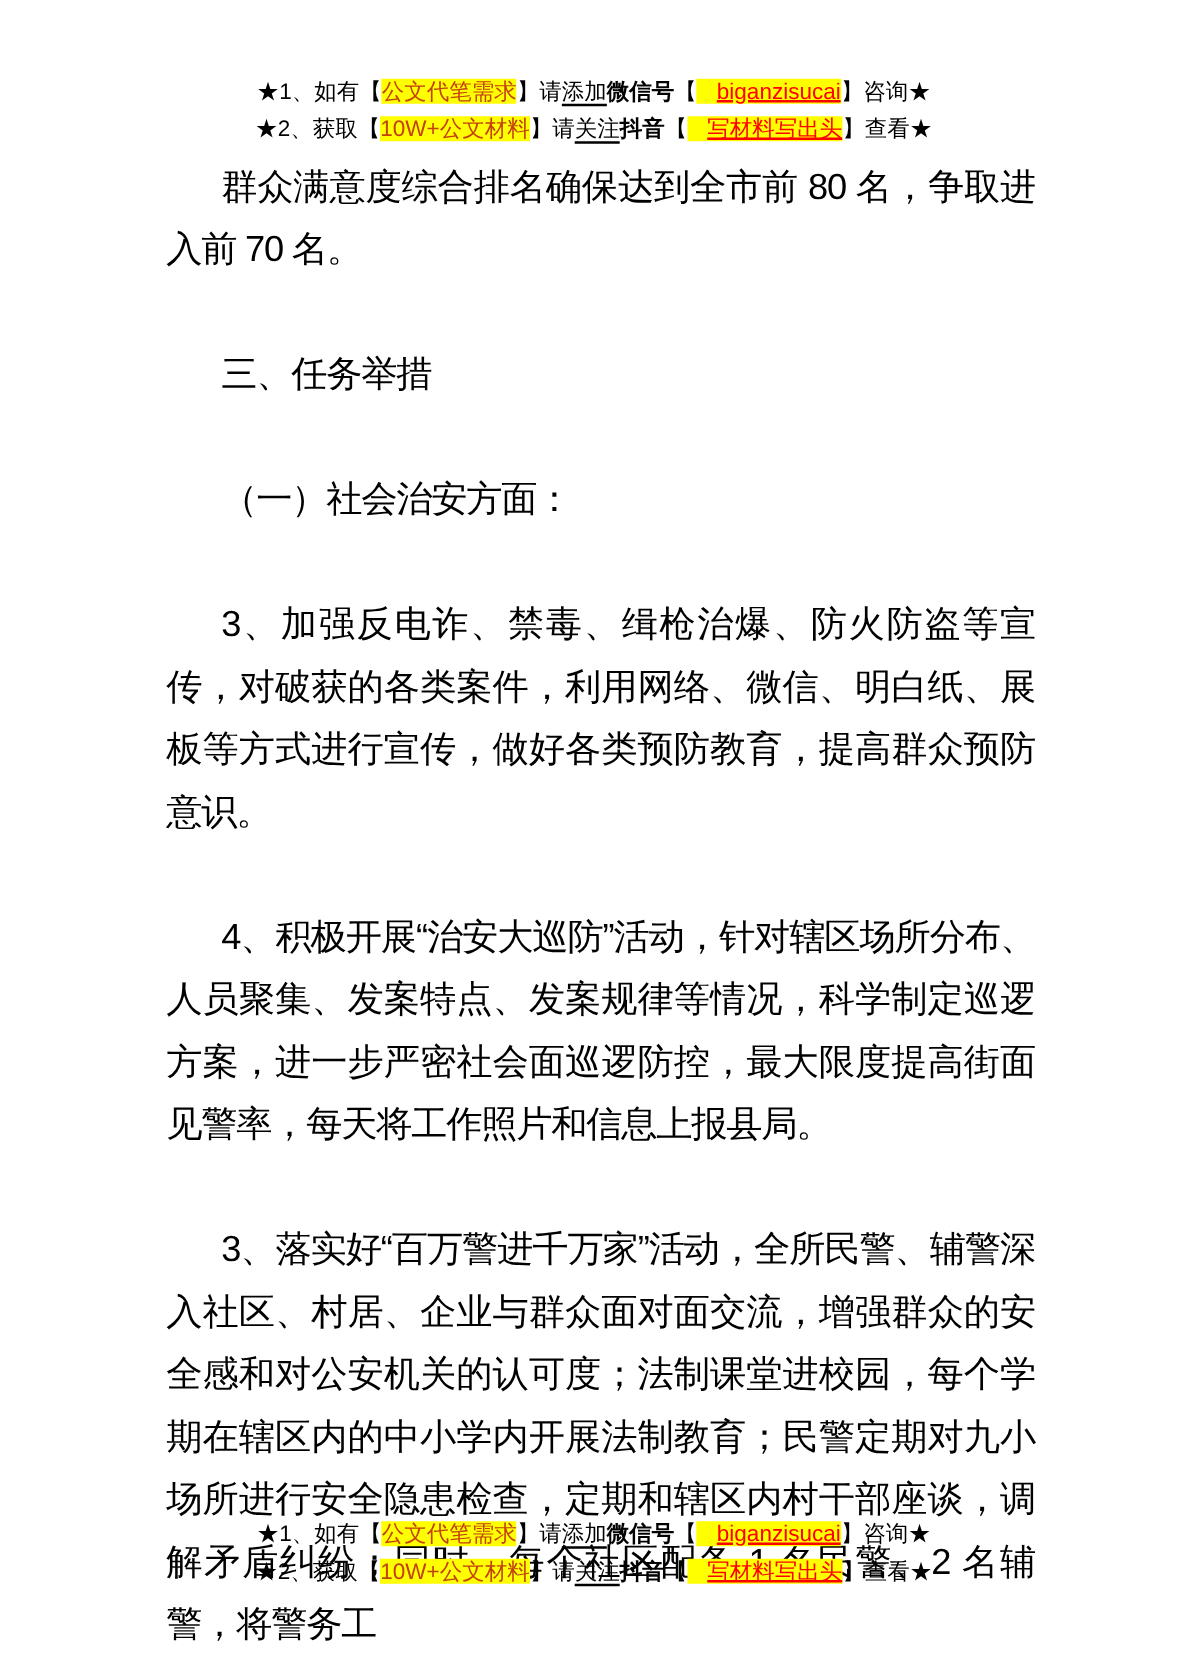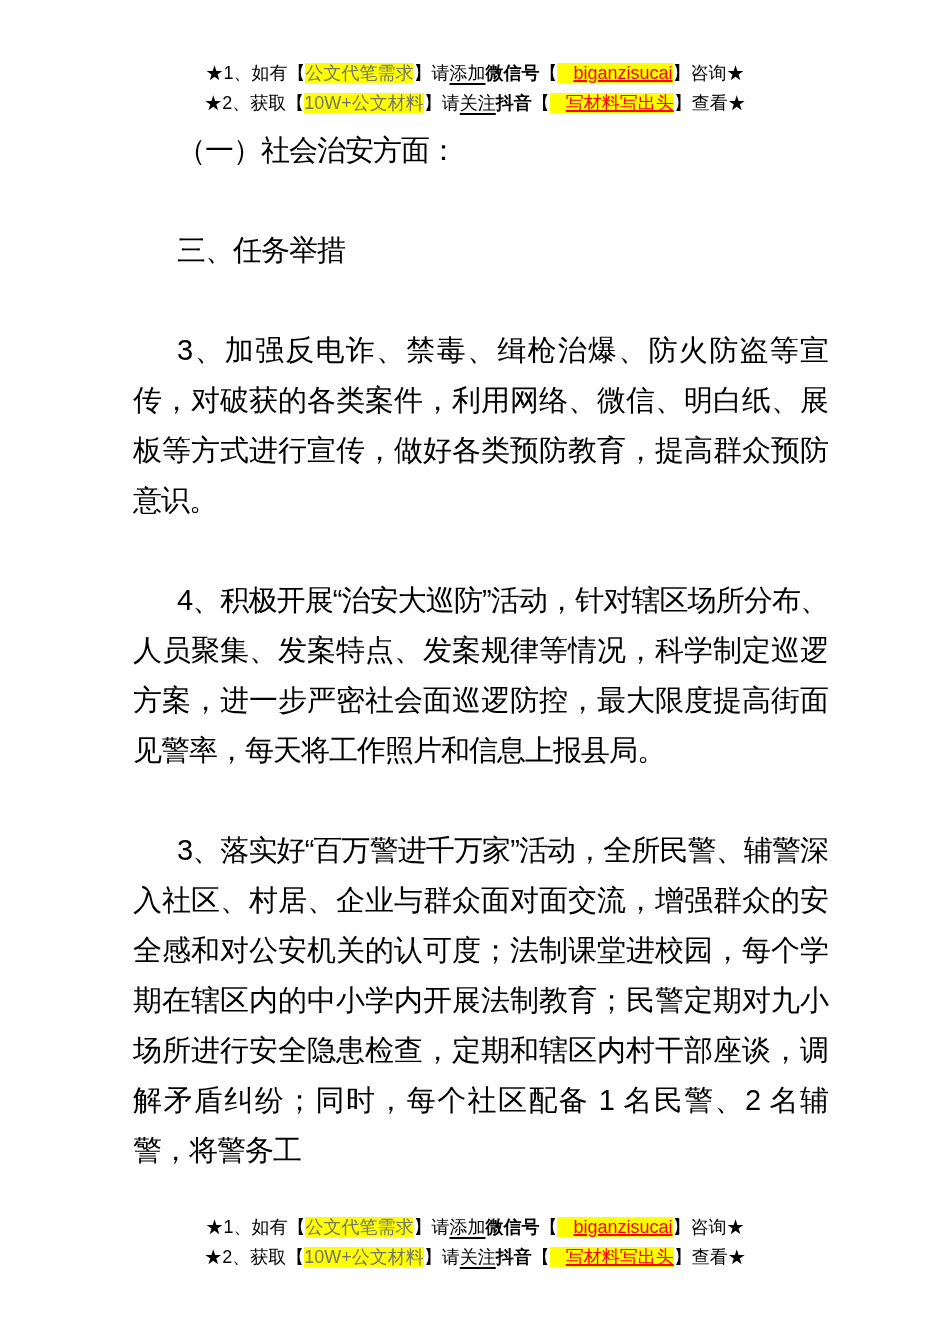--- a/index.html
+++ b/index.html
@@ -25,21 +25,21 @@
     font-size: 18px;
     line-height: 30px;
     font-weight: 700;
     white-space: nowrap;
   }
   .promo-header { top: 58px; }
   .promo-footer { top: 1212px; }
   .seg { font-weight: 400; }
   .seg-normal { font-weight: 700; }
   .seg-red-highlight {
-    color: #737373;
+    color: #c2410c;
     background: #ffff00;
   }
   .seg-bold-underline {
     text-decoration: underline;
     text-decoration-thickness: 2px;
     text-underline-offset: 4px;
   }
   .seg-red-highlight-underline {
     color: #ff0000;
     background: #ffff00;
@@ -74,22 +74,23 @@
 <body>
 
 <div class="page">
 
   <div class="promo promo-header">
     <div class="promo-line"><span class="seg seg-bold">★1、如有【</span><span class="seg seg-red-highlight">公文代笔需求</span><span class="seg seg-bold">】请</span><span class="seg seg-bold-underline">添加</span><span class="seg seg-normal">微信号</span><span class="seg seg-bold">【</span><span class="seg seg-red-highlight-underline">biganzisucai</span><span class="seg seg-bold">】咨询★</span></div>
     <div class="promo-line"><span class="seg seg-bold">★2、获取【</span><span class="seg seg-red-highlight">10W+公文材料</span><span class="seg seg-bold">】请</span><span class="seg seg-bold-underline">关注</span><span class="seg seg-normal">抖音</span><span class="seg seg-bold">【</span><span class="seg seg-red-highlight-underline">写材料写出头</span><span class="seg seg-bold">】查看★</span></div>
   </div>
 
   <div class="content">
+      <div class="block paragraph">群众满意度综合排名确保达到全市前 80 名，争取进入前 70 名。</div>
+      <div class="block heading">三、任务举措</div>
       <div class="block heading">（一）社会治安方面：</div>
-      <div class="block heading">三、任务举措</div>
       <div class="block paragraph">3、加强反电诈、禁毒、缉枪治爆、防火防盗等宣传，对破获的各类案件，利用网络、微信、明白纸、展板等方式进行宣传，做好各类预防教育，提高群众预防意识。</div>
       <div class="block paragraph">4、积极开展“治安大巡防”活动，针对辖区场所分布、人员聚集、发案特点、发案规律等情况，科学制定巡逻方案，进一步严密社会面巡逻防控，最大限度提高街面见警率，每天将工作照片和信息上报县局。</div>
       <div class="block paragraph">3、落实好“百万警进千万家”活动，全所民警、辅警深入社区、村居、企业与群众面对面交流，增强群众的安全感和对公安机关的认可度；法制课堂进校园，每个学期在辖区内的中小学内开展法制教育；民警定期对九小场所进行安全隐患检查，定期和辖区内村干部座谈，调解矛盾纠纷；同时，每个社区配备 1 名民警、2 名辅警，将警务工</div>
     </div>
 
   <div class="promo promo-footer">
     <div class="promo-line"><span class="seg seg-bold">★1、如有【</span><span class="seg seg-red-highlight">公文代笔需求</span><span class="seg seg-bold">】请</span><span class="seg seg-bold-underline">添加</span><span class="seg seg-normal">微信号</span><span class="seg seg-bold">【</span><span class="seg seg-red-highlight-underline">biganzisucai</span><span class="seg seg-bold">】咨询★</span></div>
     <div class="promo-line"><span class="seg seg-bold">★2、获取【</span><span class="seg seg-red-highlight">10W+公文材料</span><span class="seg seg-bold">】请</span><span class="seg seg-bold-underline">关注</span><span class="seg seg-normal">抖音</span><span class="seg seg-bold">【</span><span class="seg seg-red-highlight-underline">写材料写出头</span><span class="seg seg-bold">】查看★</span></div>
   </div>
 

